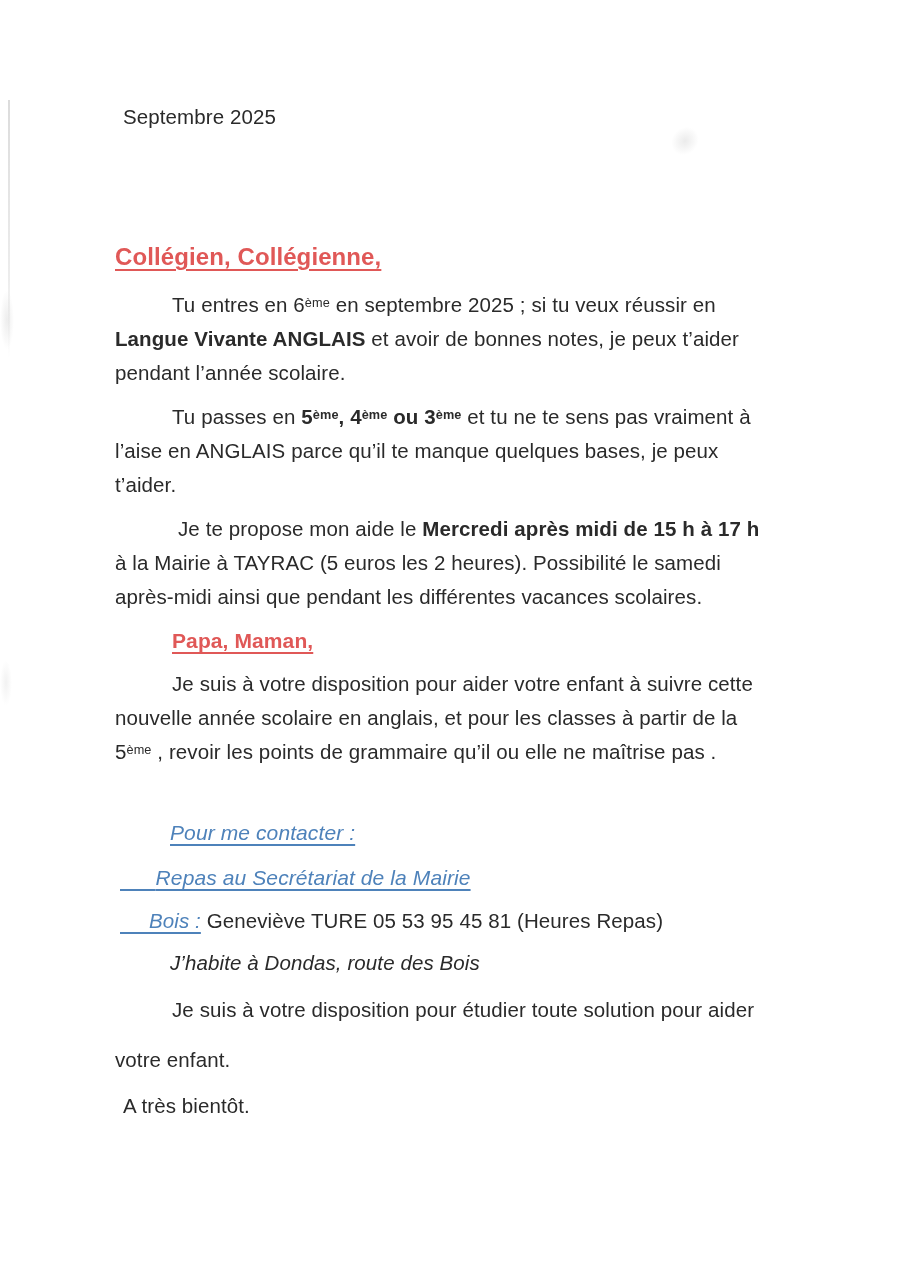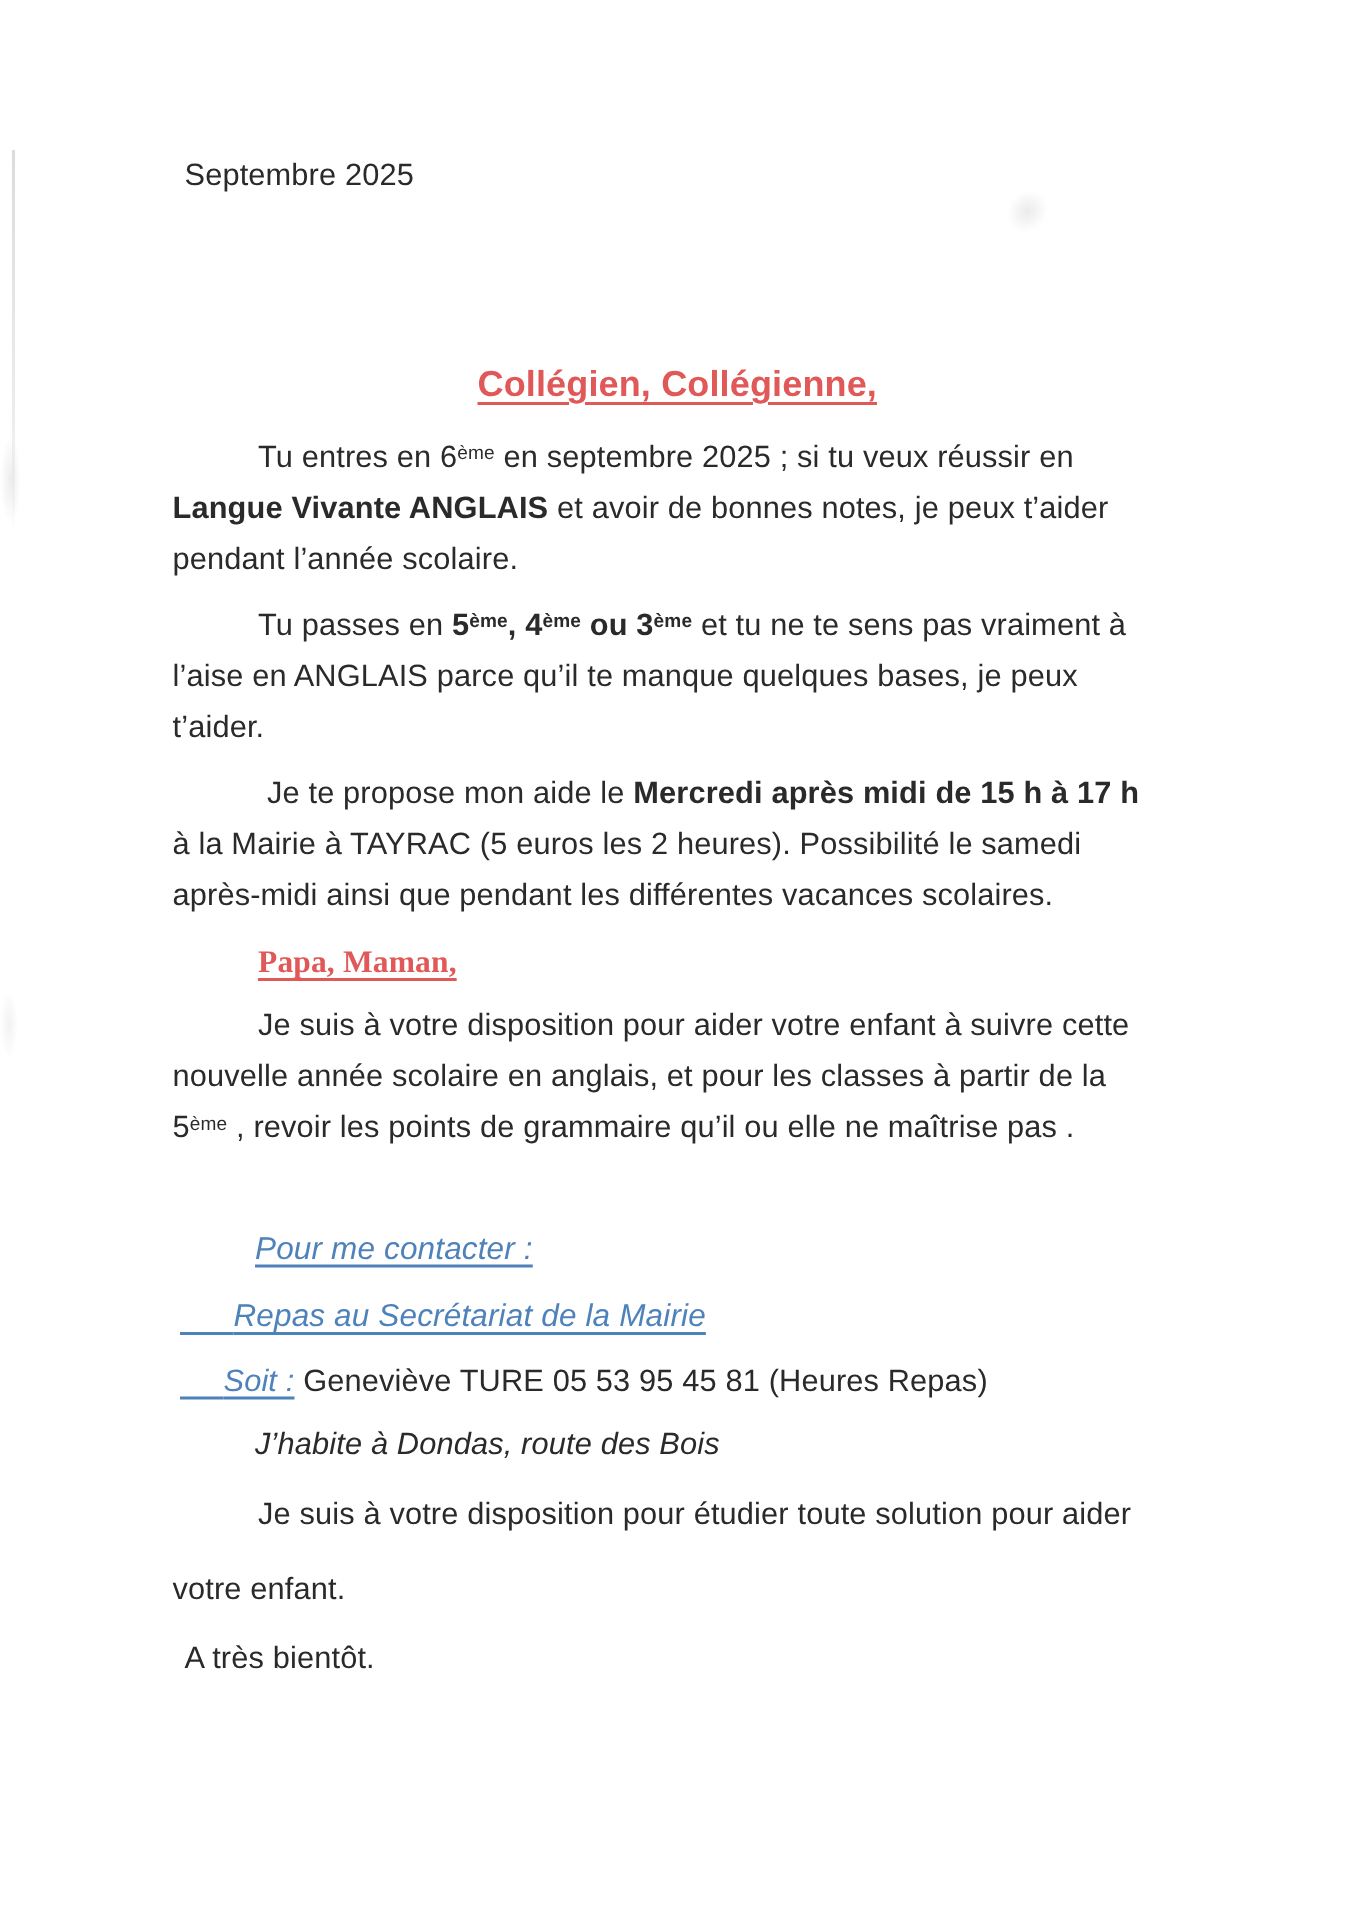--- a/index.html
+++ b/index.html
@@ -33,29 +33,29 @@
   }
   .smudge { position: absolute; border-radius: 50%; pointer-events: none; }
   .smudge-a { left: 0; top: 190px; width: 14px; height: 60px; background: radial-gradient(rgba(190,190,190,.28), rgba(190,190,190,0) 70%); }
   .smudge-b { left: 0; top: 560px; width: 12px; height: 46px; background: radial-gradient(rgba(195,195,195,.22), rgba(195,195,195,0) 70%); }
   .smudge-d { left: 672px; top: 26px; width: 26px; height: 30px; background: radial-gradient(rgba(205,205,205,.4), rgba(205,205,205,0) 70%); transform: rotate(40deg); }
 
   p { margin: 0; }
   .date-line   { margin: 100px 0 0 8px; }
   .heading     {
     margin: 105px 0 13px 0;
-    text-align: center;
+    text-align: left;
     font-size: 24px;
     line-height: 36px;
     font-weight: bold;
   }
   .para        { margin: 0 0 10px 0; text-indent: 57px; }
   .para-3      { text-indent: 63px; }
   .para-4      { margin-bottom: 16px; }
-  .subhead-red { margin: 0 0 9px 0; text-indent: 57px; font-weight: bold; font-size: 21px; font-family: Liberation Serif, serif; }
+  .subhead-red { margin: 0 0 9px 0; text-indent: 57px; font-weight: bold; font-size: 21px; }
   .contact-head{ margin: 47px 0 0 0; text-indent: 55px; font-size: 21px; }
   .contact-1   { margin: 11px 0 0 0; text-indent: 5px; font-size: 21px; }
   .contact-2   { margin: 9px 0 0 0; text-indent: 5px; }
   .address     { margin: 8px 0 0 0; text-indent: 55px; font-style: italic; }
   .para-5      { margin: 5px 0 0 0; text-indent: 57px; line-height: 50px; margin-bottom: 0; }
   .closing     { margin: 4px; text-indent: 4px; }
 
   
   .run-bold   { font-weight: bold; }
   .run-italic { font-style: italic; }
@@ -78,18 +78,18 @@
 
   <p class="date-line"><span>Septembre 2025</span></p>
   <p class="heading"><span class="run-bold run-underline run-red">Collégien, Collégienne,</span></p>
   <p class="para"><span>Tu entres en 6</span><span class="run-sup">ème</span><span> en septembre 2025 ; si tu veux réussir en</span><br><span class="run-bold">Langue Vivante ANGLAIS</span><span> et avoir de bonnes notes, je peux t’aider</span><br><span>pendant l’année scolaire.</span></p>
   <p class="para para-3x"><span>Tu passes en </span><span class="run-bold">5</span><span class="run-bold run-sup">ème</span><span class="run-bold">, 4</span><span class="run-bold run-sup">ème</span><span class="run-bold"> ou 3</span><span class="run-bold run-sup">ème</span><span> et tu ne te sens pas vraiment à</span><br><span>l’aise en ANGLAIS parce qu’il te manque quelques bases, je peux</span><br><span>t’aider.</span></p>
   <p class="para para-3"><span>Je te propose mon aide le </span><span class="run-bold">Mercredi après midi de 15 h à 17 h</span><br><span>à la Mairie à TAYRAC (5 euros les 2 heures).  Possibilité le samedi</span><br><span>après-midi ainsi que pendant les différentes vacances scolaires.</span></p>
   <p class="subhead-red"><span class="run-bold run-underline run-red">Papa, Maman,</span></p>
   <p class="para para-4"><span>Je suis à votre disposition pour aider  votre enfant à  suivre cette</span><br><span>nouvelle  année scolaire en anglais, et pour les classes à partir de la</span><br><span>5</span><span class="run-sup">ème</span><span> , revoir les points de grammaire qu’il ou elle ne maîtrise pas .</span></p>
   <p class="contact-head"><span class="run-italic run-underline run-blue">Pour me contacter : </span></p>
   <p class="contact-1"><span class="run-underline run-blue run-pre">      </span><span class="run-italic run-underline run-blue">Repas au Secrétariat de la Mairie</span></p>
-  <p class="contact-2"><span class="run-underline run-blue run-pre">     </span><span class="run-italic run-underline run-blue">Soit :</span><span>  Geneviève TURE 05 53 95 45 81 (Heures Repas)</span></p>
+  <p class="contact-2"><span class="run-underline run-blue run-pre">     </span><span class="run-italic run-underline run-blue">Bois :</span><span>  Geneviève TURE 05 53 95 45 81 (Heures Repas)</span></p>
   <p class="address"><span>J’habite à Dondas, route des Bois</span></p>
   <p class="para para-5"><span>Je suis à votre disposition pour étudier toute solution pour aider</span><br><span>votre enfant.</span></p>
   <p class="closing"><span>A très bientôt.</span></p>
 
 </div>
 
 </body></html>

